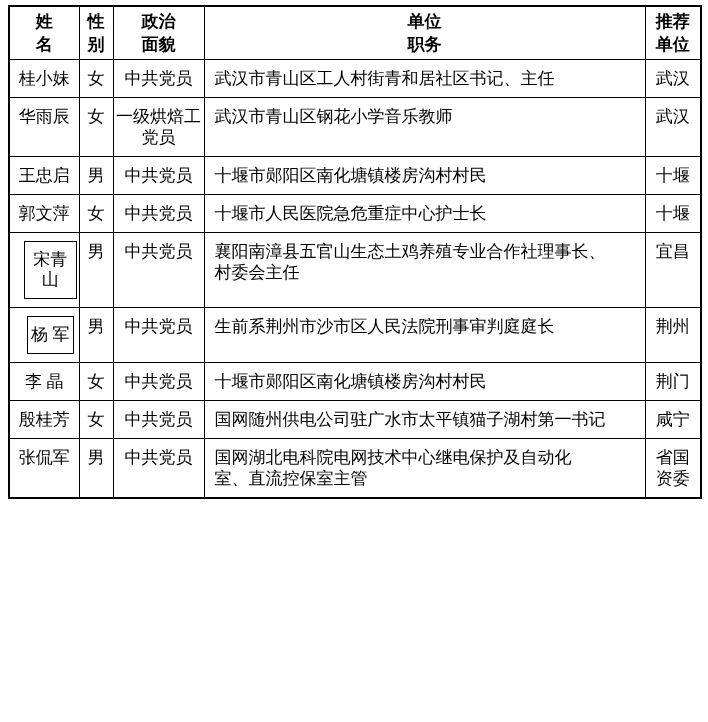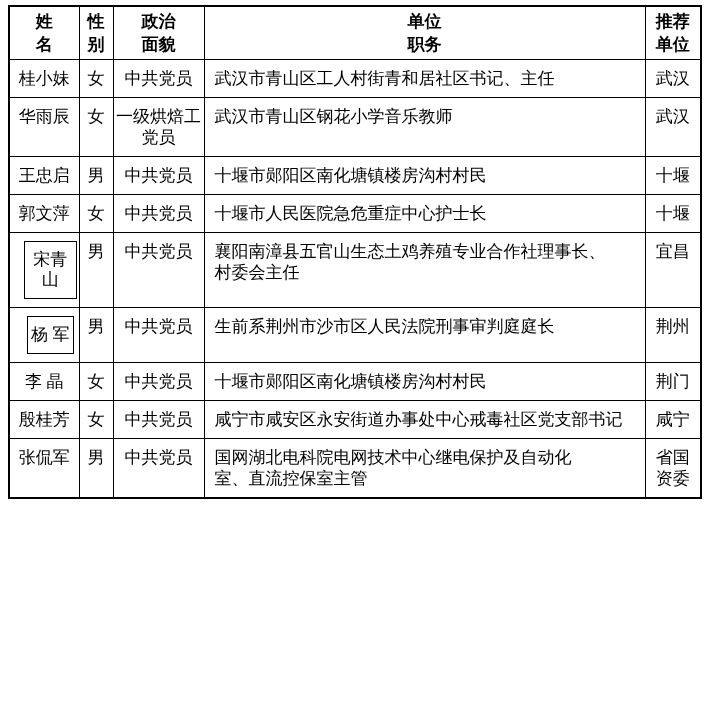--- a/index.html
+++ b/index.html
@@ -132,21 +132,21 @@
           <td class="col-name">李 晶</td>
           <td class="col-gender">女</td>
           <td class="col-politics">中共党员</td>
           <td class="col-position">十堰市郧阳区南化塘镇楼房沟村村民</td>
           <td class="col-recommender">荆门</td>
         </tr>
         <tr>
           <td class="col-name">殷桂芳</td>
           <td class="col-gender">女</td>
           <td class="col-politics">中共党员</td>
-          <td class="col-position">咸宁市咸安区永安街道办事处中心戒毒社区党支部书记</td>
+          <td class="col-position">国网随州供电公司驻广水市太平镇猫子湖村第一书记</td>
           <td class="col-recommender">咸宁</td>
         </tr>
         <tr>
           <td class="col-name">张侃军</td>
           <td class="col-gender">男</td>
           <td class="col-politics">中共党员</td>
           <td class="col-position">国网湖北电科院电网技术中心继电保护及自动化
 室、直流控保室主管</td>
           <td class="col-recommender">省国
 资委</td>

